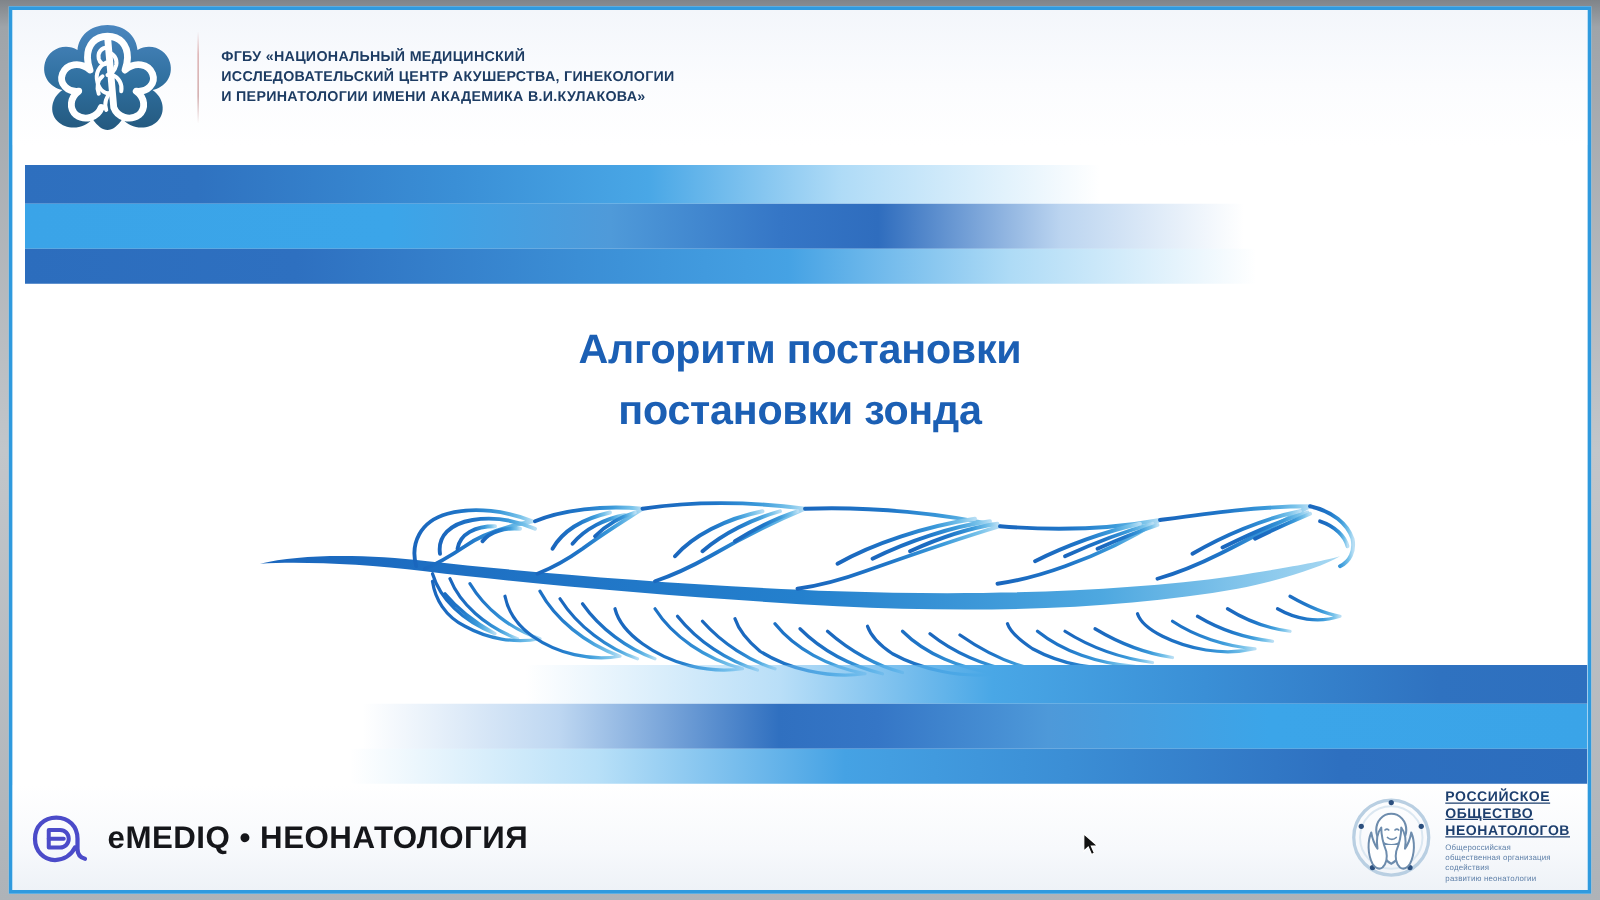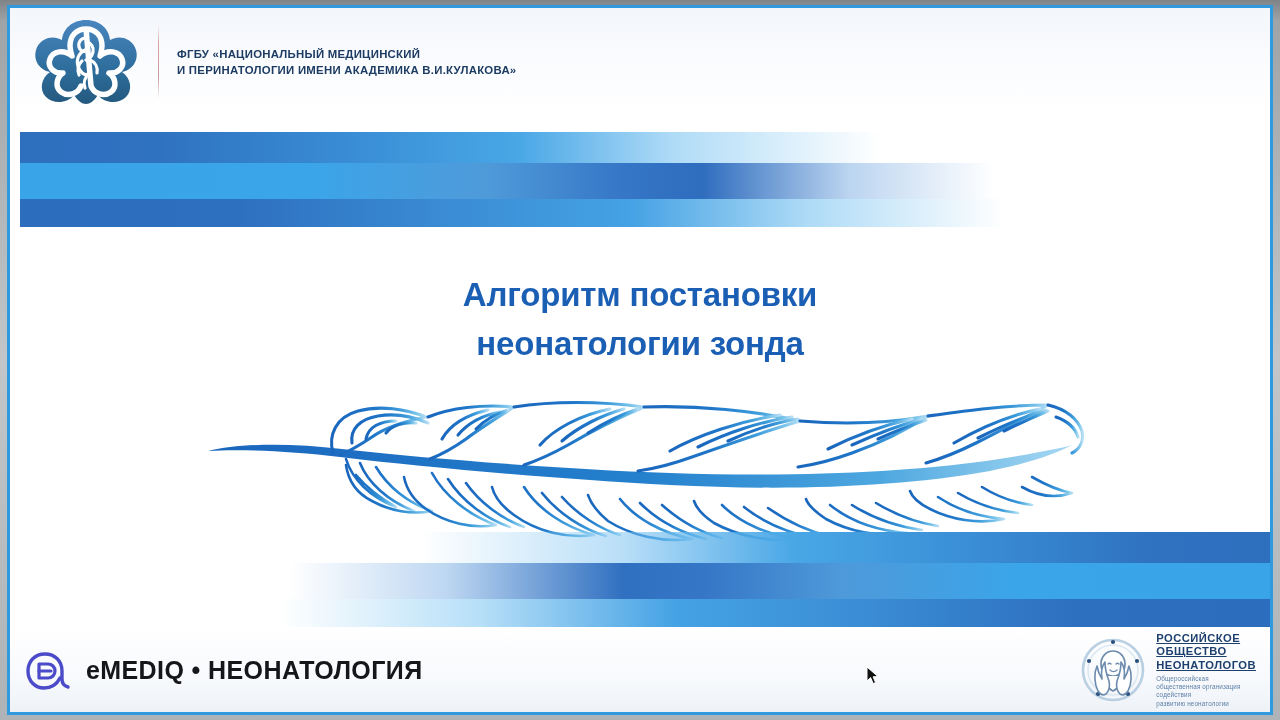--- a/index.html
+++ b/index.html
@@ -115,21 +115,21 @@
   .band-bot-3 {
     right: 0px; top: 591px; width: 990px; height: 28px;
     background: linear-gradient(270deg,
         #2c6dbd 0%, #2e70c0 20%, #3b8ed5 42%, #45a2e4 60%,
         rgba(125,198,242,0.55) 80%, rgba(255,255,255,0) 100%);
   }
 
   
   .title-block {
     position: absolute;
-    left: 0; top: 262px;
+    left: 0; top: 246px;
     width: 1260px;
     text-align: center;
     pointer-events: none;
   }
   .title-line {
     font-size: 33px;
     font-weight: bold;
     color: #1b5fb4;
     line-height: 49px;
     letter-spacing: -0.2px;
@@ -260,31 +260,32 @@
               <path d="M67 44 C72 46 75 51 74 57"></path>
               <path d="M59 45 C55 48 54 54 56 59"></path>
             </g>
           </svg>
         </div>
 
         <div class="header-divider"></div>
 
         <div class="header-text">
           <div>ФГБУ «НАЦИОНАЛЬНЫЙ МЕДИЦИНСКИЙ</div>
+          <div>ИССЛЕДОВАТЕЛЬСКИЙ ЦЕНТР АКУШЕРСТВА, ГИНЕКОЛОГИИ</div>
           <div>И ПЕРИНАТОЛОГИИ ИМЕНИ АКАДЕМИКА В.И.КУЛАКОВА»</div>
         </div>
       </div>
 
       <div class="band band-top-1"></div>
       <div class="band band-top-2"></div>
       <div class="band band-top-3"></div>
 
       <div class="title-block">
         <div class="title-line">Алгоритм постановки</div>
-        <div class="title-line">неонатологии зонда</div>
+        <div class="title-line">постановки зонда</div>
       </div>
 
       <div class="feather-wrap">
         <svg width="900" height="165" viewBox="0 0 900 165" aria-hidden="true">
           <defs>
             <linearGradient id="fthStroke" x1="0" y1="0" x2="1" y2="0">
               <stop offset="0%" stop-color="#1a66bd"></stop>
               <stop offset="45%" stop-color="#1f76c8"></stop>
               <stop offset="72%" stop-color="#3b9ada"></stop>
               <stop offset="90%" stop-color="#79c3ea"></stop>

